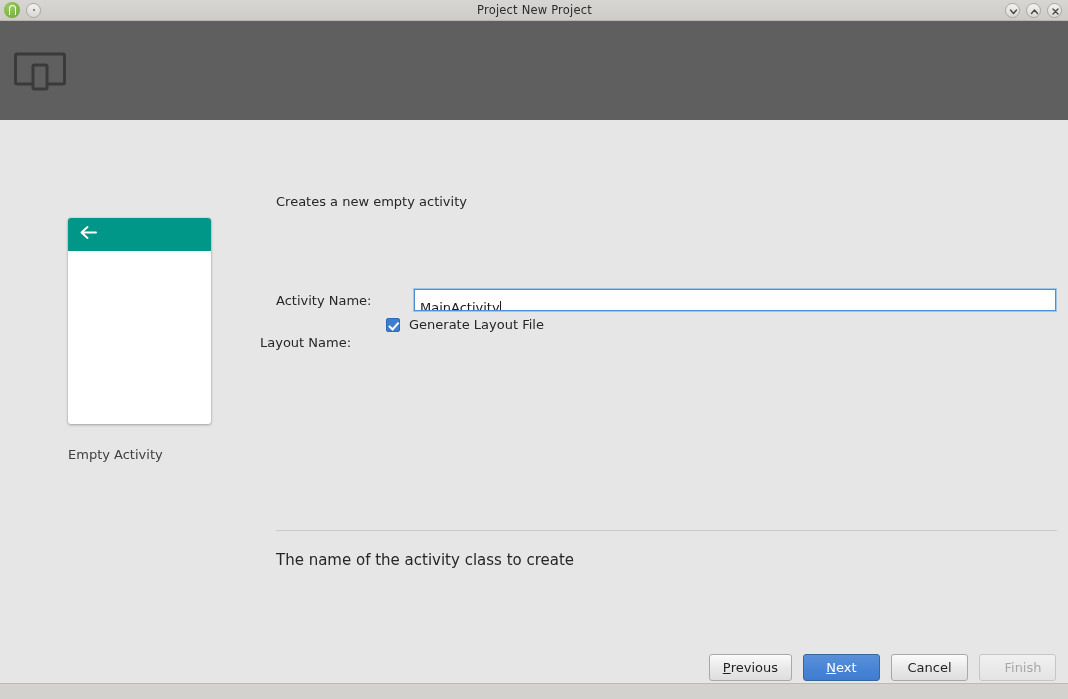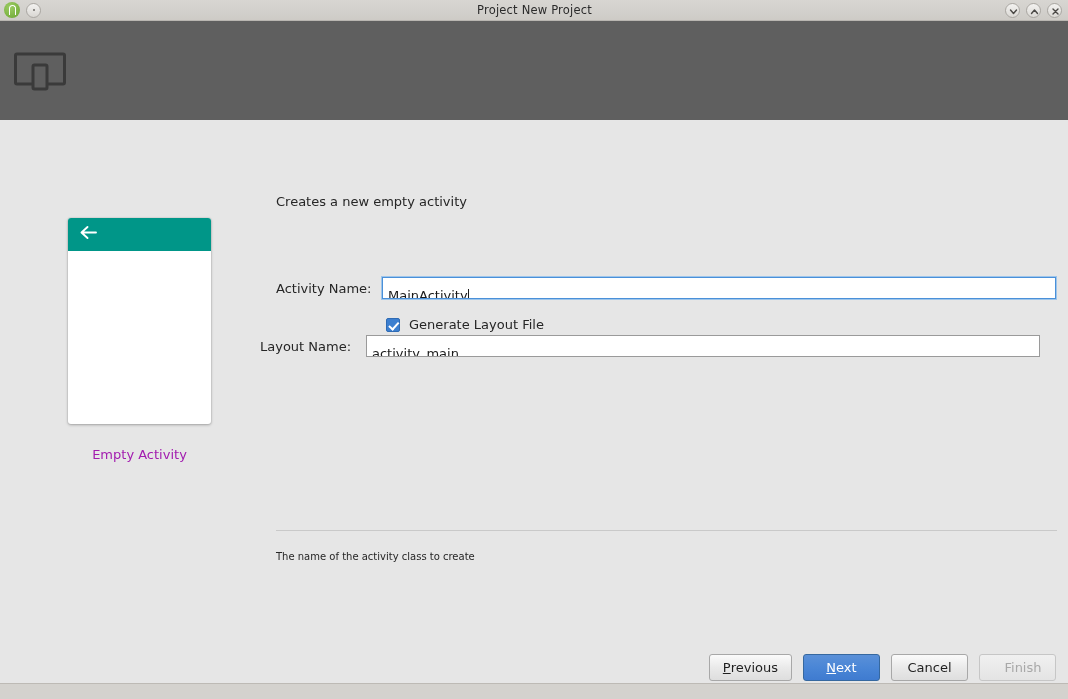--- a/index.html
+++ b/index.html
@@ -161,39 +161,39 @@
   }
   .preview-appbar {
     height: 33px;
     background: #009688;
     display: flex;
     align-items: center;
     padding-left: 11px;
   }
   .preview-caption {
     margin-top: 23px;
-    text-align: center;
-    font-size: 13px;
-    color: #a21caf;
+    text-align: left;
+    font-size: 13px;
+    color: #404040;
     font-family: "DejaVu Sans", "Liberation Sans", sans-serif;
   }
 
   
   .desc-line {
     position: absolute;
     left: 276px; top: 74px;
     font-size: 13px;
     color: #262626;
   }
   .form-row {
     position: absolute;
     display: flex;
     align-items: center;
   }
-  .row-activity { left: 276px; top: 157px; width: 780px; }
+  .row-activity { left: 276px; top: 169px; width: 780px; gap: 32px; }
   .row-chk1     { left: 386px; top: 197px; }
   .row-layout   { left: 260px; top: 215px; width: 780px; }
   .row-chk2     { left: 386px; top: 256px; }
 
   .field-label {
     width: 106px;
     font-size: 13px;
     color: #262626;
     flex: none;
   }
@@ -253,21 +253,21 @@
   .hr-sep {
     position: absolute;
     left: 276px; top: 410px;
     width: 781px;
     height: 1px;
     background: #c9c9c9;
   }
   .hint-text {
     position: absolute;
     left: 276px; top: 431px;
-    font-size: 10px;
+    font-size: 15px;
     color: #262626;
   }
 
   
   .button-bar {
     position: absolute;
     right: 12px;
     top: 534px;
     display: flex;
     gap: 11px;
@@ -371,21 +371,20 @@
     <div class="text-input focused"><span>MainActivity</span><span class="caret"></span></div>
   </div>
 
   <div class="form-row row-chk1">
     <div class="checkbox"></div>
     <div class="chk-label">Generate Layout File</div>
   </div>
 
   <div class="form-row row-layout">
     <div class="field-label">Layout Name:</div>
-    <div class="text-input"><span>activity_main</span></div>
   </div>
 
 
   <div class="hr-sep"></div>
   <div class="hint-text">The name of the activity class to create</div>
 
   <div class="button-bar">
     <div class="btn">
         <span class="mn">P</span>
         <span>revious</span>

